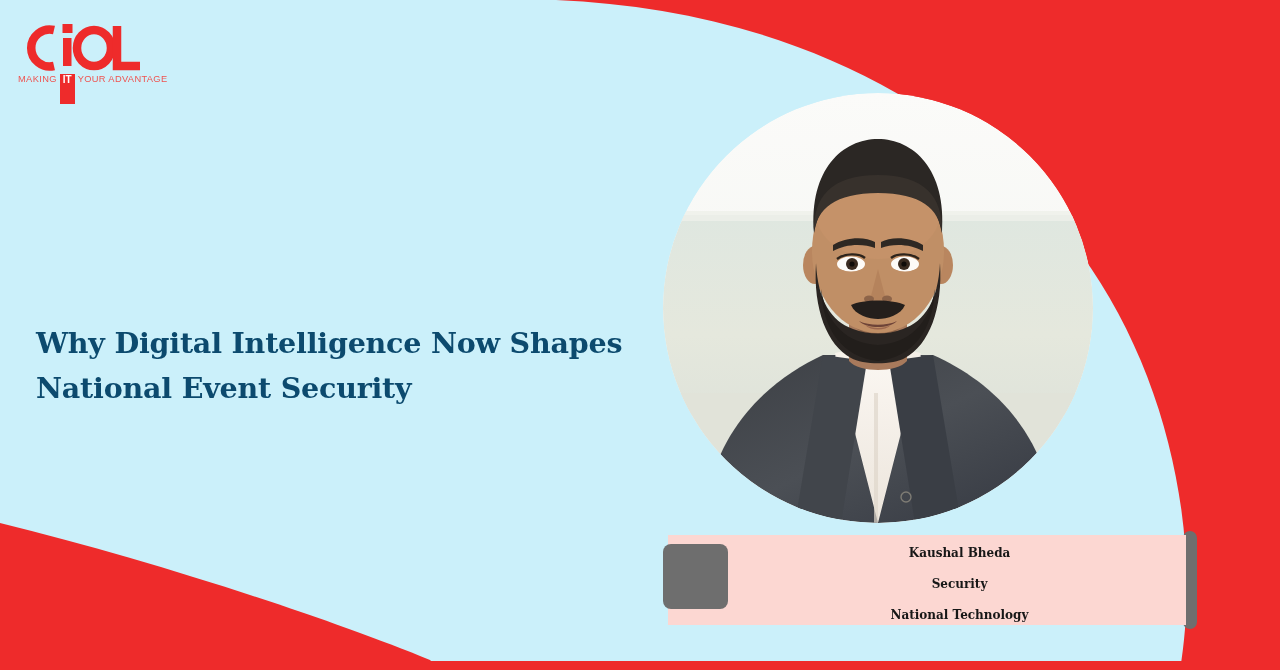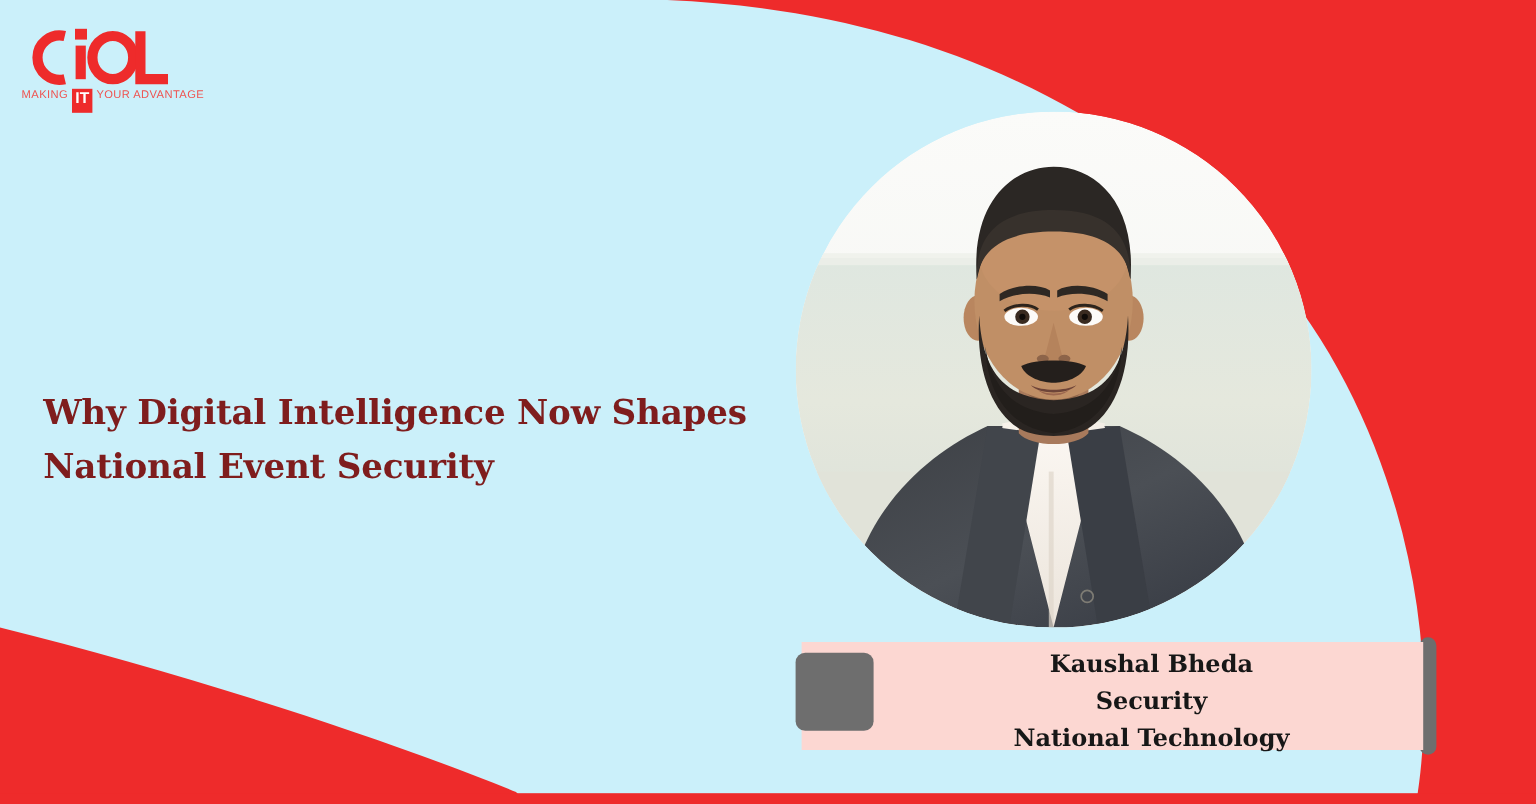--- a/index.html
+++ b/index.html
@@ -52,37 +52,37 @@
     font-size: 9.3px;
     letter-spacing: 0.35px;
     color: #ef5350;
     font-weight: 400;
     white-space: nowrap;
   }
   #logo-tagline .it-badge {
     background: #ee2b2b;
     color: #ffffff;
     font-weight: 700;
-    padding: 1px 3px 6px 3px;
+    padding: 1px 3px 19px 3px;
     line-height: 1;
-    font-size: 13px;
+    font-size: 10px;
     letter-spacing: 0;
   }
 
   
   #headline {
     position: absolute;
     left: 36px;
     top: 302px;
     width: 600px;
     font-family: "DejaVu Serif", "Liberation Serif", serif;
     font-weight: 700;
     font-size: 28.5px;
     line-height: 45px;
-    color: #7f1d1d;
+    color: #0c4a6e;
     letter-spacing: -0.2px;
   }
 
   
   #portrait {
     position: absolute;
     left: 663px;
     top: 93px;
     width: 430px;
     height: 430px;
@@ -131,21 +131,21 @@
     top: 4px;
     width: 453px;
     height: 90px;
     display: flex;
     flex-direction: column;
     align-items: center;
     justify-content: center;
     gap: 2px;
     font-family: "DejaVu Serif", "Liberation Serif", serif;
     font-weight: 700;
-    font-size: 20px;
+    font-size: 12px;
     line-height: 29px;
     color: #171717;
   }
 </style>
 </head>
 <body>
 
 <div id="banner">
 
   <svg id="bg-shapes" viewBox="0 0 1280 670" preserveAspectRatio="none">

